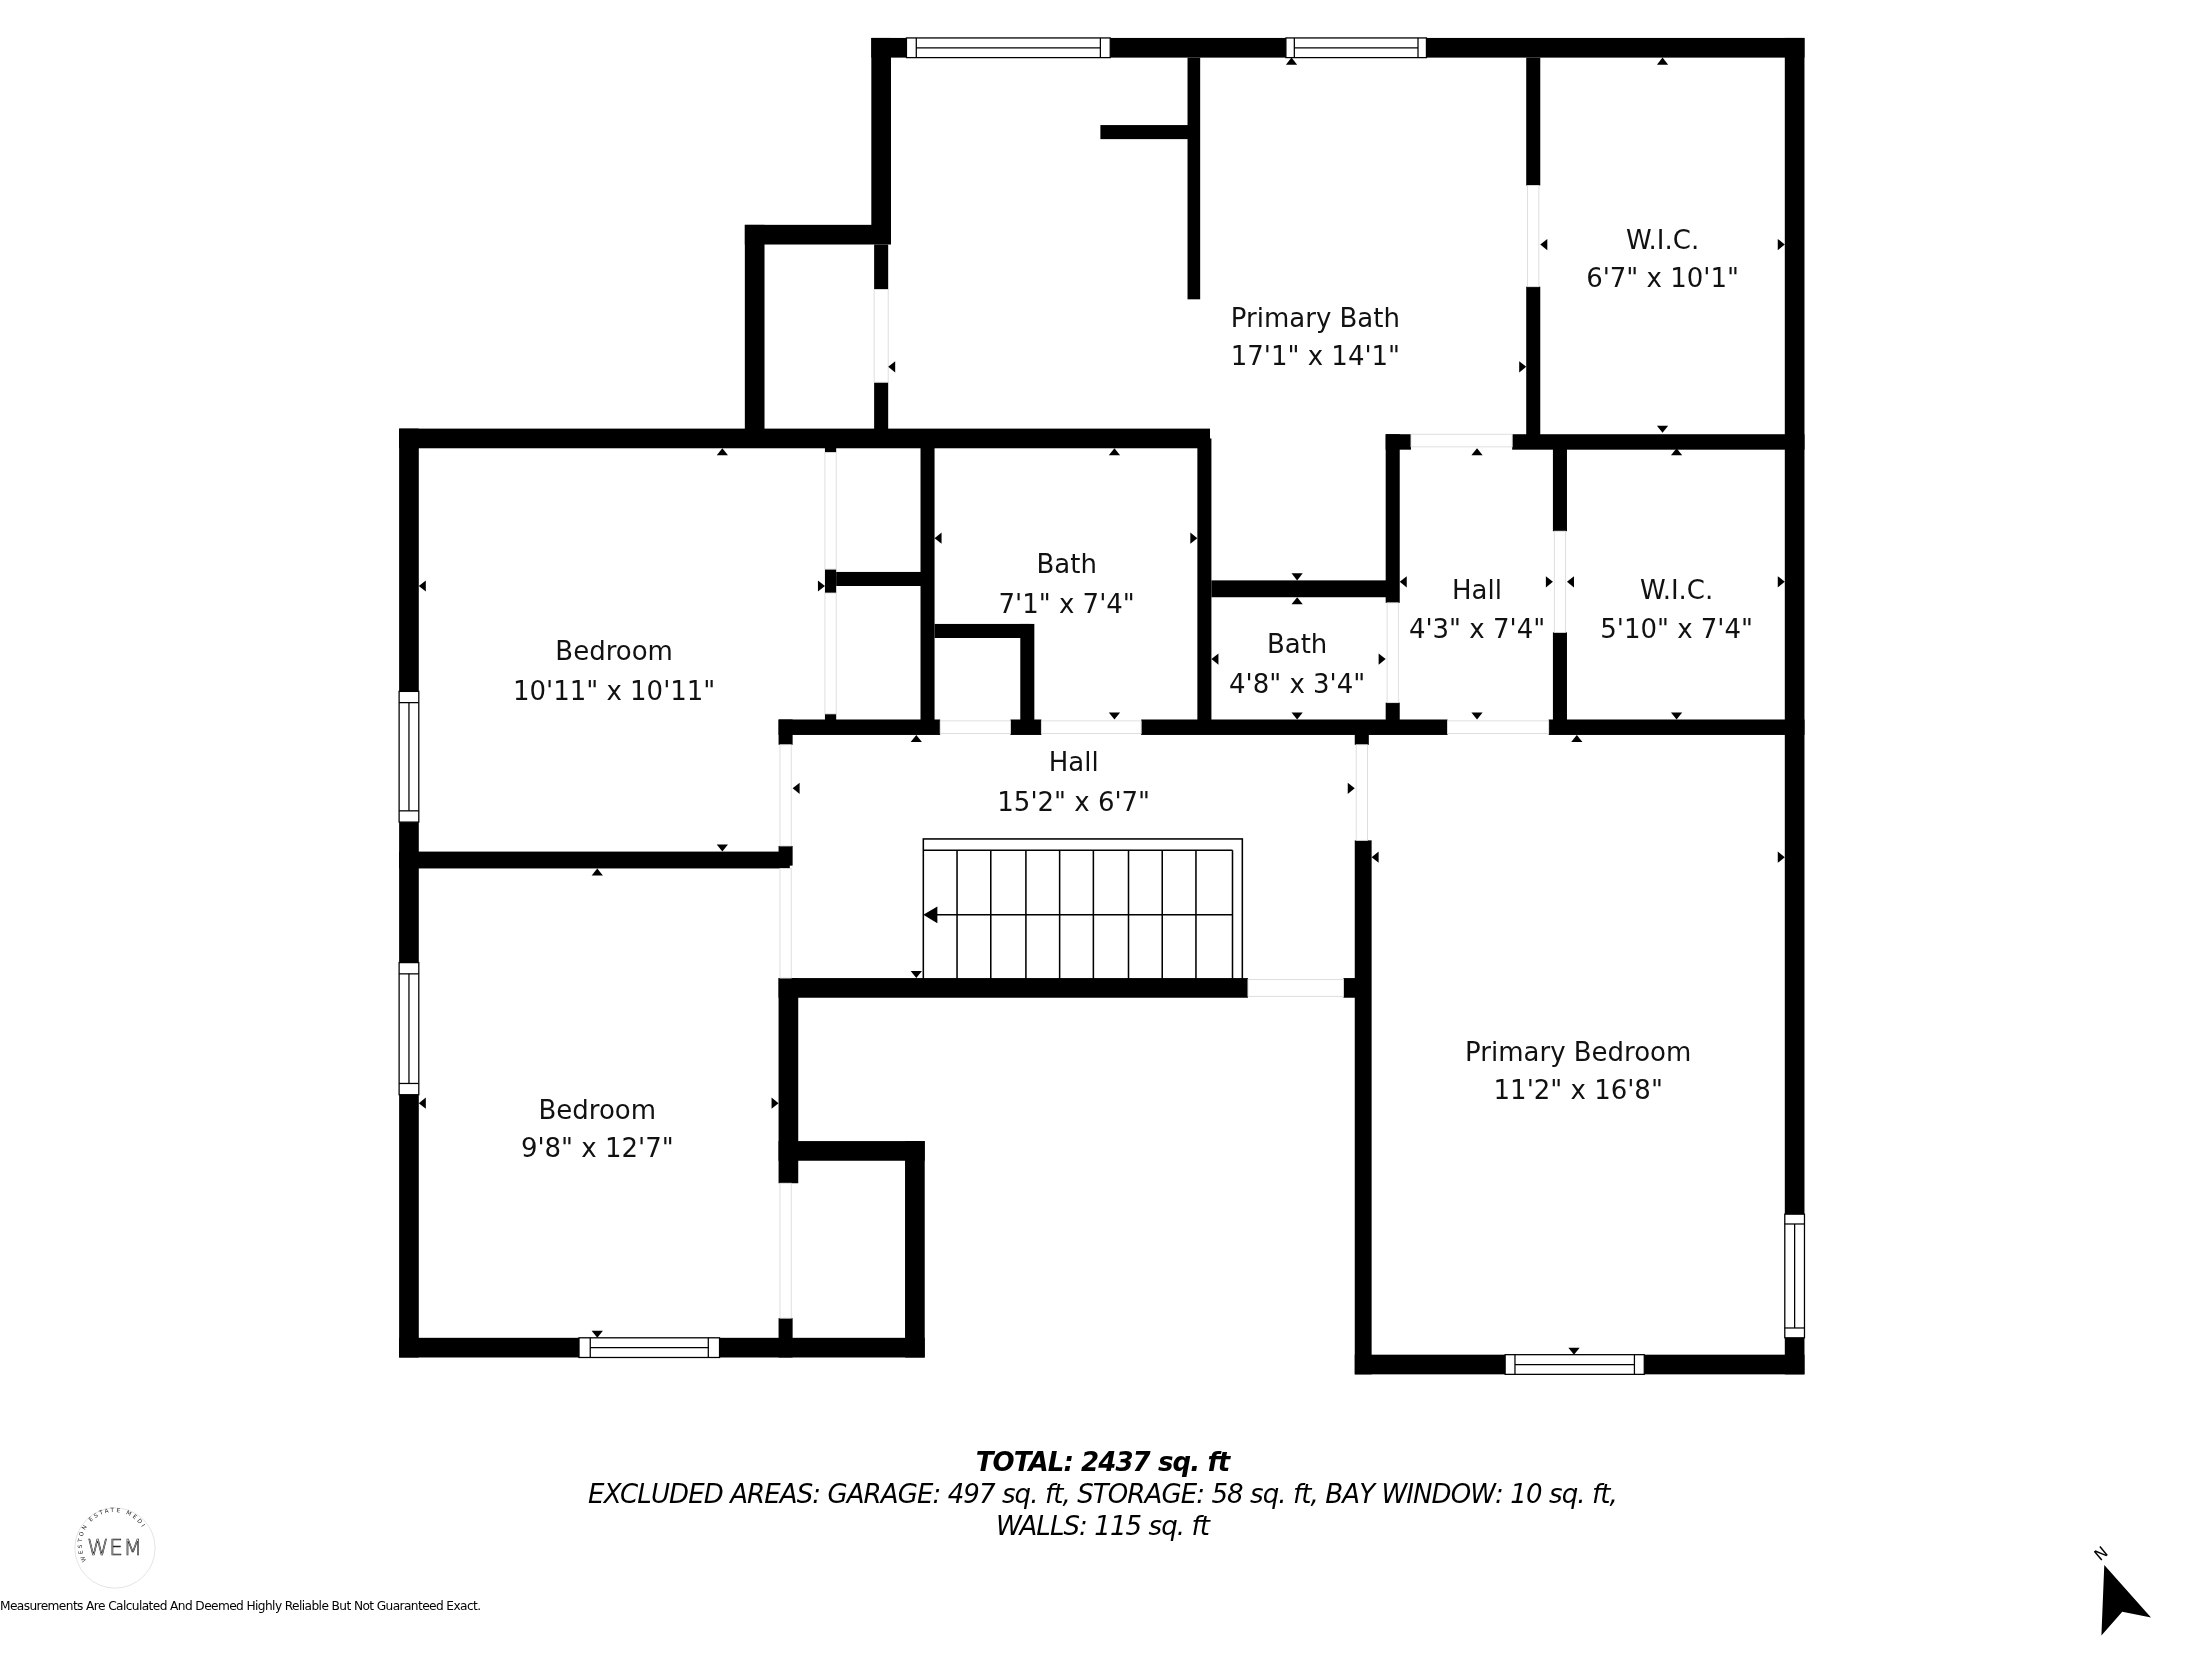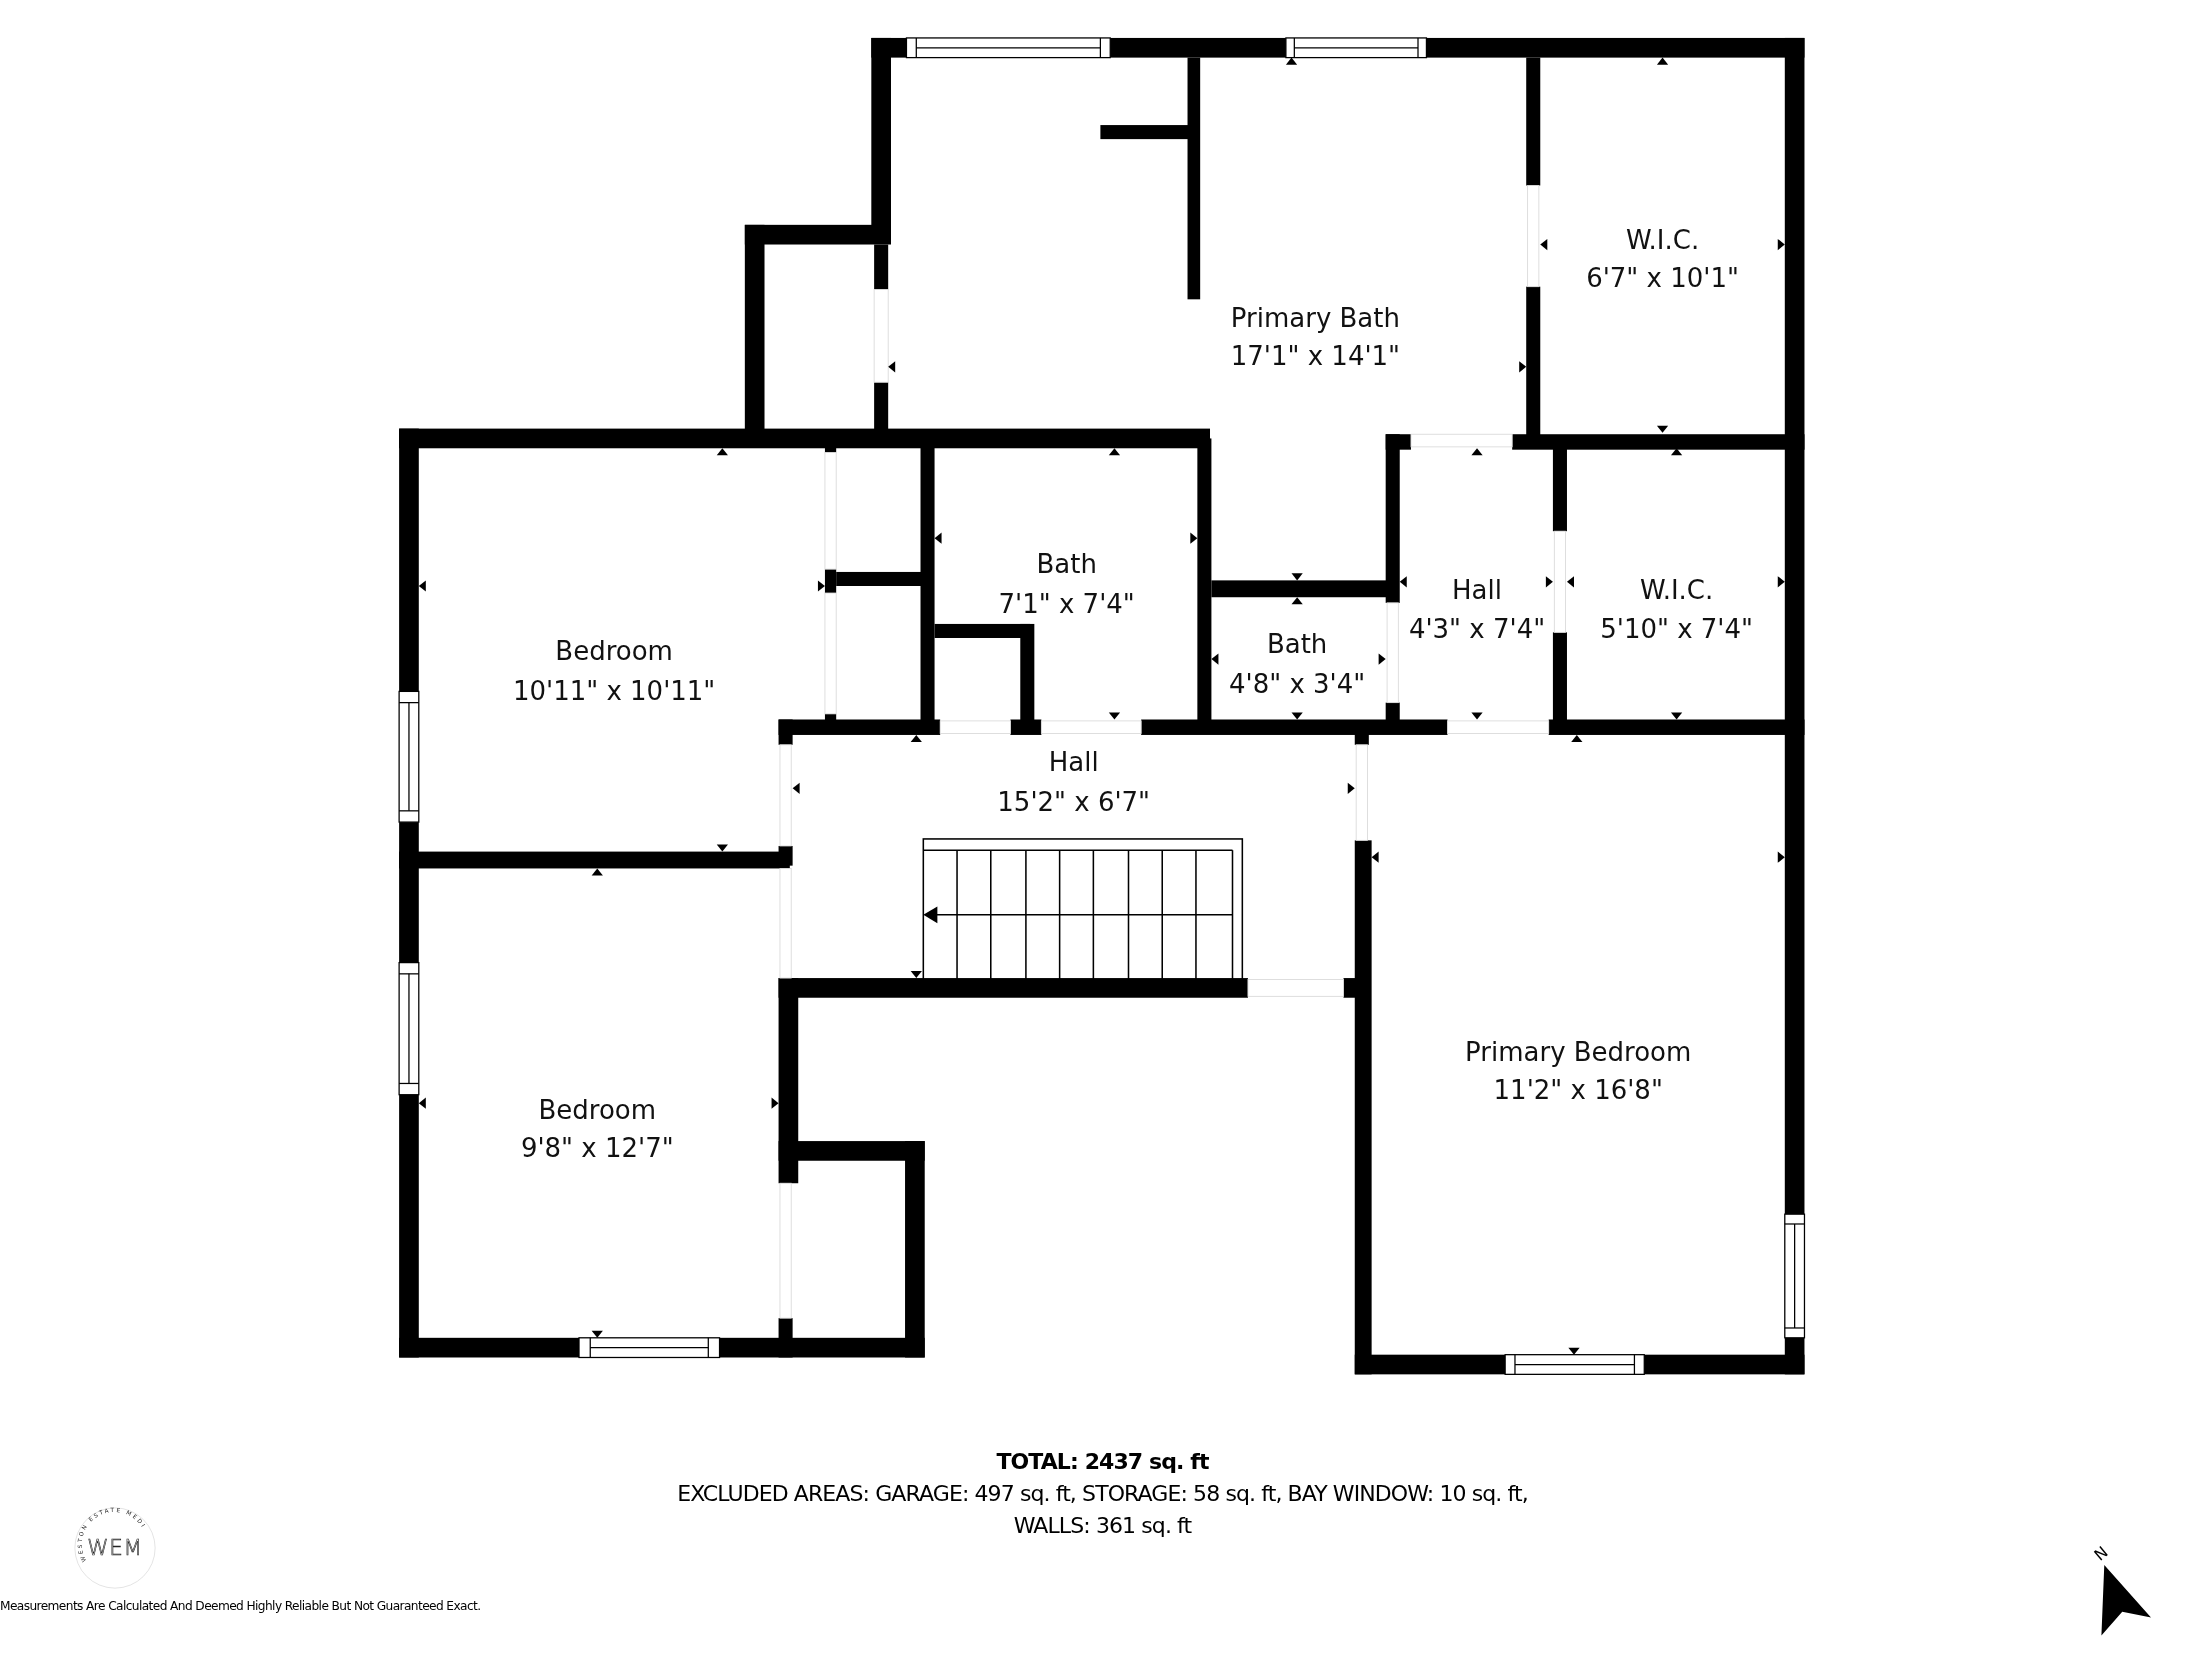--- a/index.html
+++ b/index.html
@@ -6,21 +6,21 @@
   body { width: 2205px; height: 1654px; position: relative; overflow: hidden; font-family: "Liberation Sans", "DejaVu Sans", sans-serif; color: #000; }
   #plan { position: absolute; left: 0; top: 0; width: 2205px; height: 1654px; }
   .wall { fill: #000; }
   .win-frame { fill: #fff; stroke: #000; stroke-width: 0.9; }
   .win-line { stroke: #000; stroke-width: 0.9; }
   .door { fill: #fff; stroke: #d8d8d8; stroke-width: 0.6; }
   .tick { fill: #000; }
   .stair-line { stroke: #000; stroke-width: 1.1; fill: none; }
   .room-label { font-family: "DejaVu Sans", sans-serif; font-size: 18.5px; fill: #111; text-anchor: middle; }
   .summary { position: absolute; left: 0; width: 2205px; top: 1446px; text-align: center; font-family: "DejaVu Sans", sans-serif; }
-  .summary .line { font-size: 22px; line-height: 32px; letter-spacing: -0.9px; white-space: nowrap; }
+  .summary .line { font-size: 26px; line-height: 32px; letter-spacing: -0.9px; white-space: nowrap; font-style: italic; }
   .summary .total { font-weight: bold; }
   .disclaimer { position: absolute; left: 0; width: 2205px; top: 1599px; text-align: left; font-family: "DejaVu Sans", sans-serif; font-size: 12.2px; letter-spacing: -0.6px; }
   .logo { position: absolute; left: 72px; top: 1505px; width: 86px; height: 86px; }
   .north { position: absolute; left: 2082px; top: 1529px; width: 115px; height: 115px; }
 </style>
 </head>
 <body>
 
 <svg id="plan" viewBox="0 0 1569 1177" preserveAspectRatio="none" xmlns="http://www.w3.org/2000/svg">
   <g>
@@ -230,21 +230,21 @@
     <text class="room-label" x="425" y="796">Bedroom</text>
     <text class="room-label" x="425" y="823">9'8" x 12'7"</text>
     <text class="room-label" x="1123" y="755">Primary Bedroom</text>
     <text class="room-label" x="1123" y="782">11'2" x 16'8"</text>
   </g>
 </svg>
 
 <div class="summary">
   <div class="line total">TOTAL: 2437 sq. ft</div>
   <div class="line">EXCLUDED AREAS: GARAGE: 497 sq. ft, STORAGE: 58 sq. ft, BAY WINDOW: 10 sq. ft,</div>
-  <div class="line">WALLS: 361 sq. ft</div>
+  <div class="line">WALLS: 115 sq. ft</div>
 </div>
 
 <div class="disclaimer">Measurements Are Calculated And Deemed Highly Reliable But Not Guaranteed Exact.</div>
 
 <svg class="logo" viewBox="0 0 120 120" xmlns="http://www.w3.org/2000/svg">
   <defs>
     <path id="ringpath" d="M 20 78 A 44 44 0 0 1 98 32"></path>
   </defs>
   <circle cx="60" cy="60" r="56" fill="none" stroke="#d0d0d0" stroke-width="0.8"></circle>
   <text font-family="DejaVu Sans, sans-serif" font-size="8" letter-spacing="3" fill="#222">

